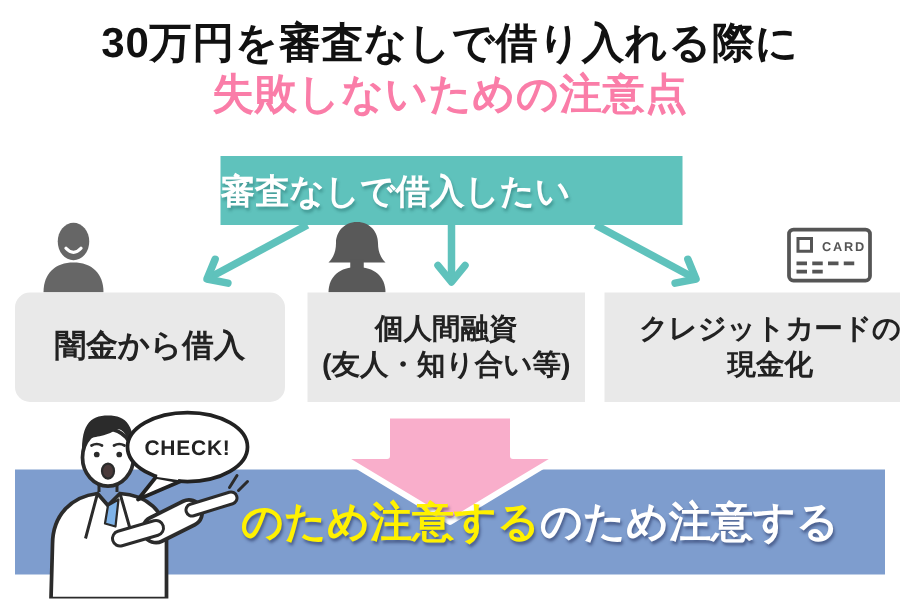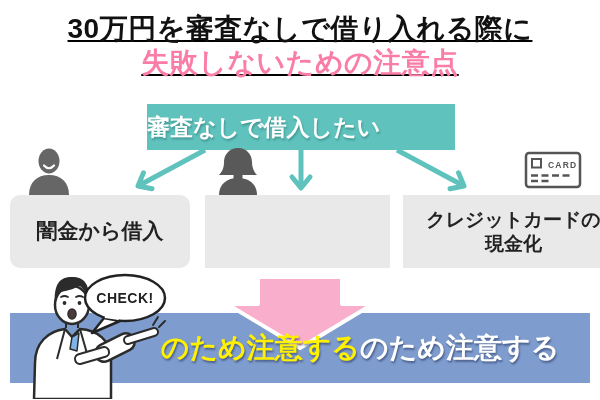--- a/index.html
+++ b/index.html
@@ -1,20 +1,20 @@
 <!DOCTYPE html>
 <html><head>
 <meta charset="utf-8">
 <style>
   html,body{margin:0;padding:0;background:#fff;}
   .canvas{
     position:relative;width:600px;height:400px;background:#ffffff;overflow:hidden;
     font-family:"Liberation Sans",sans-serif;
   }
-  .title{position:absolute;left:0;top:12px;width:600px;text-align:center;font-weight:bold;line-height:1.2;text-decoration:underline;}
+  .title{position:absolute;left:0;top:12px;width:600px;text-align:center;font-weight:bold;line-height:1.2;}
   .title .t1{font-size:28px;color:#111111;letter-spacing:0.5px;}
   .title .t2{font-size:28px;color:#FA7DA8;letter-spacing:0.5px;}
   .source-box{
     position:absolute;left:147px;top:104px;width:308px;height:46px;background:#5FC2BC;
     display:flex;align-items:center;
     color:#ffffff;font-size:23px;font-weight:bold;
     text-shadow:1px 2px 2px rgba(0,60,60,0.3);
   }
   .arrows{position:absolute;left:0;top:148px;}
   .icon-svg{position:absolute;}
@@ -79,20 +79,22 @@
     <rect x="8" y="8" width="9" height="8.5" fill="none" stroke="#555555" stroke-width="2"></rect>
     <text x="24" y="16.5" font-size="8.5" font-weight="bold" fill="#555555" letter-spacing="1.2" font-family="Liberation Sans, sans-serif">CARD</text>
     <path d="M7,24.5 h7 M17.5,24.5 h7 M28,24.5 h7 M38.5,24.5 h7" stroke="#555555" stroke-width="2.5"></path>
     <path d="M7,30 h7 M17.5,30 h7" stroke="#555555" stroke-width="2.5"></path>
   </svg>
 
   <div class="option-box box1">
     <div>闇金から借入</div>
   </div>
   <div class="option-box box2">
+    <div>個人間融資</div>
+    <div>(友人・知り合い等)</div>
   </div>
   <div class="option-box box3">
     <div>クレジットカードの</div>
     <div>現金化</div>
   </div>
 
   <div class="banner"></div>
 
   <svg class="big-arrow" width="160" height="80" viewBox="0 0 160 80">
     <path d="M38,3 L122,3 L122,30 L153,30 L80,74 L7,30 L38,30 Z" fill="#F9AECB" stroke="#ffffff" stroke-width="4" stroke-linejoin="round"></path>

